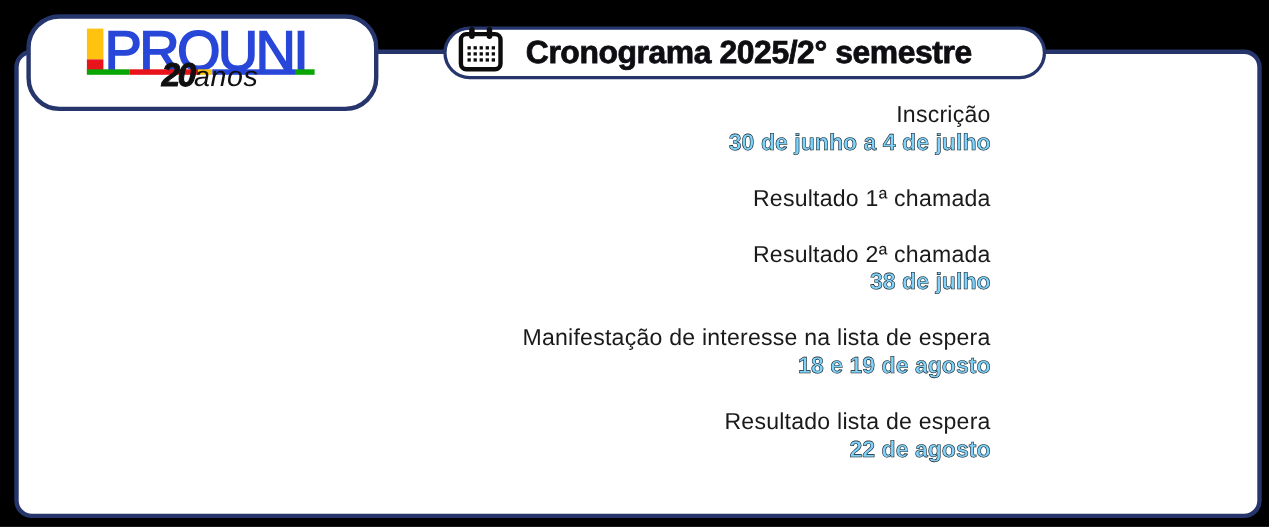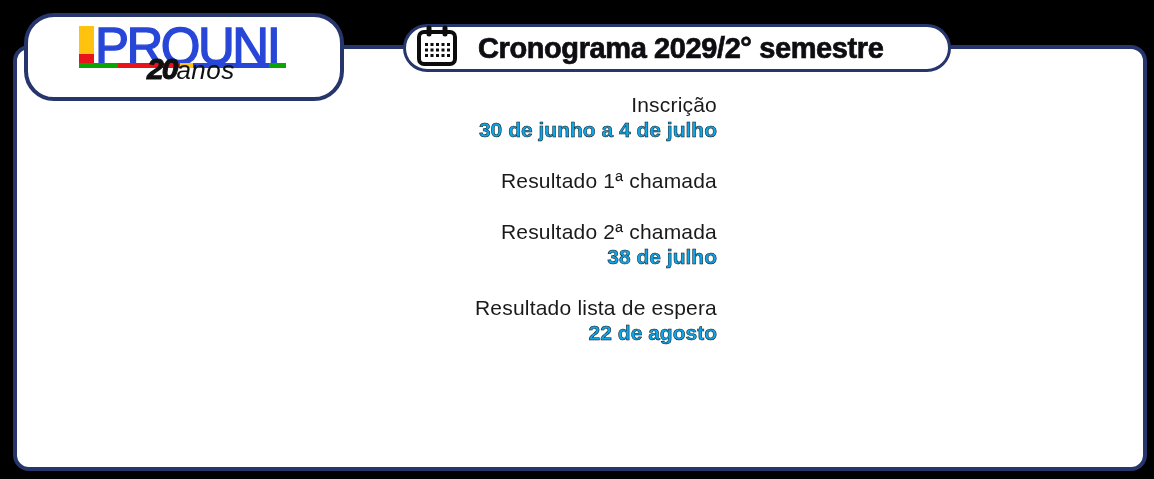--- a/index.html
+++ b/index.html
@@ -82,21 +82,21 @@
     z-index: 2;
     text-align: right;
   }
   .schedule-item { margin-bottom: 26px; }
   .item-label {
     font-size: 21px; line-height: 25px; font-weight: 400;
     color: var(--text-dark, #1a1a1a); letter-spacing: 0.2px;
   }
   .item-date {
     font-size: 21px; line-height: 25px; font-weight: 700;
-    color: #0ea5e9; letter-spacing: 0px;
+    color: #7dd3fc; letter-spacing: 0px;
     -webkit-text-stroke: 0.5px #0d0d0d;
   }
 </style>
 </head>
 <body>
 
 <div class="main-card"></div>
 
 <div class="logo-pill">
   <div class="logo">
@@ -138,32 +138,36 @@
           <rect x="25.5" y="24.5" width="3" height="3"></rect>
           <rect x="31" y="24.5" width="3" height="3"></rect>
         <rect x="9" y="30" width="3" height="3"></rect>
           <rect x="14.5" y="30" width="3" height="3"></rect>
           <rect x="20" y="30" width="3" height="3"></rect>
           <rect x="25.5" y="30" width="3" height="3"></rect>
           <rect x="31" y="30" width="3" height="3"></rect>
       </g>
     </svg>
   </span>
-  <span class="header-title">Cronograma 2029/2° semestre</span>
+  <span class="header-title">Cronograma 2025/2° semestre</span>
 </div>
 
 <div class="schedule">
   <div class="schedule-item">
     <div class="item-label">Inscrição</div>
     <div class="item-date">30 de junho a 4 de julho</div>
   </div>
   <div class="schedule-item">
     <div class="item-label">Resultado 1ª chamada</div>
   </div>
   <div class="schedule-item">
     <div class="item-label">Resultado 2ª chamada</div>
     <div class="item-date">38 de julho</div>
   </div>
   <div class="schedule-item">
+    <div class="item-label">Manifestação de interesse na lista de espera</div>
+    <div class="item-date">18 e 19 de agosto</div>
+  </div>
+  <div class="schedule-item">
     <div class="item-label">Resultado lista de espera</div>
     <div class="item-date">22 de agosto</div>
   </div>
 </div>
 
 </body></html>

